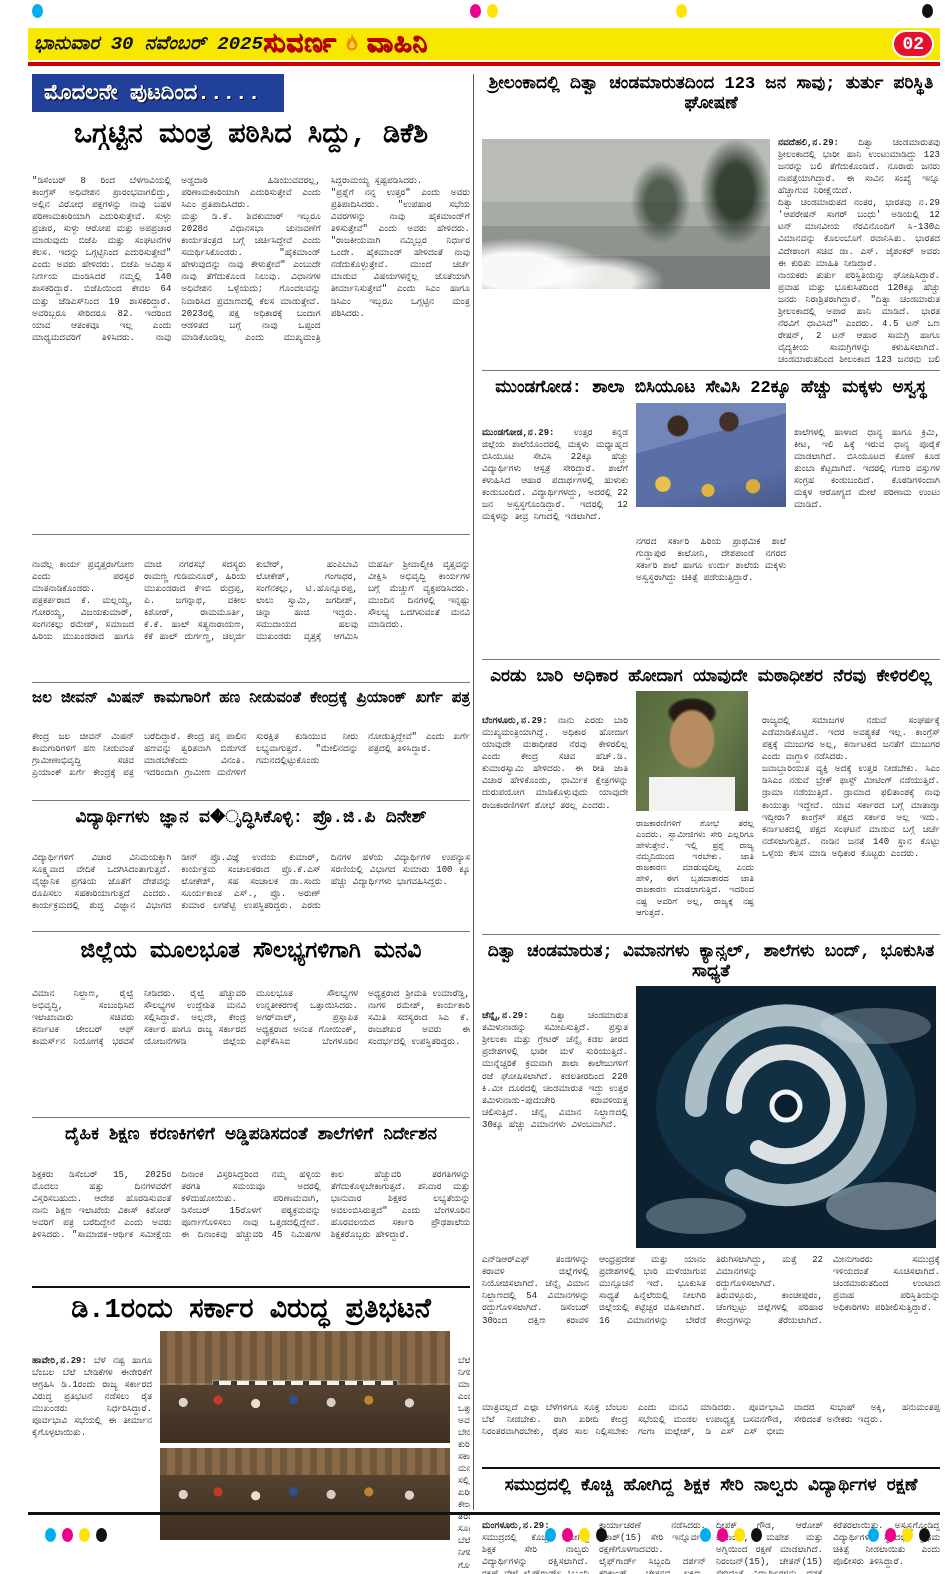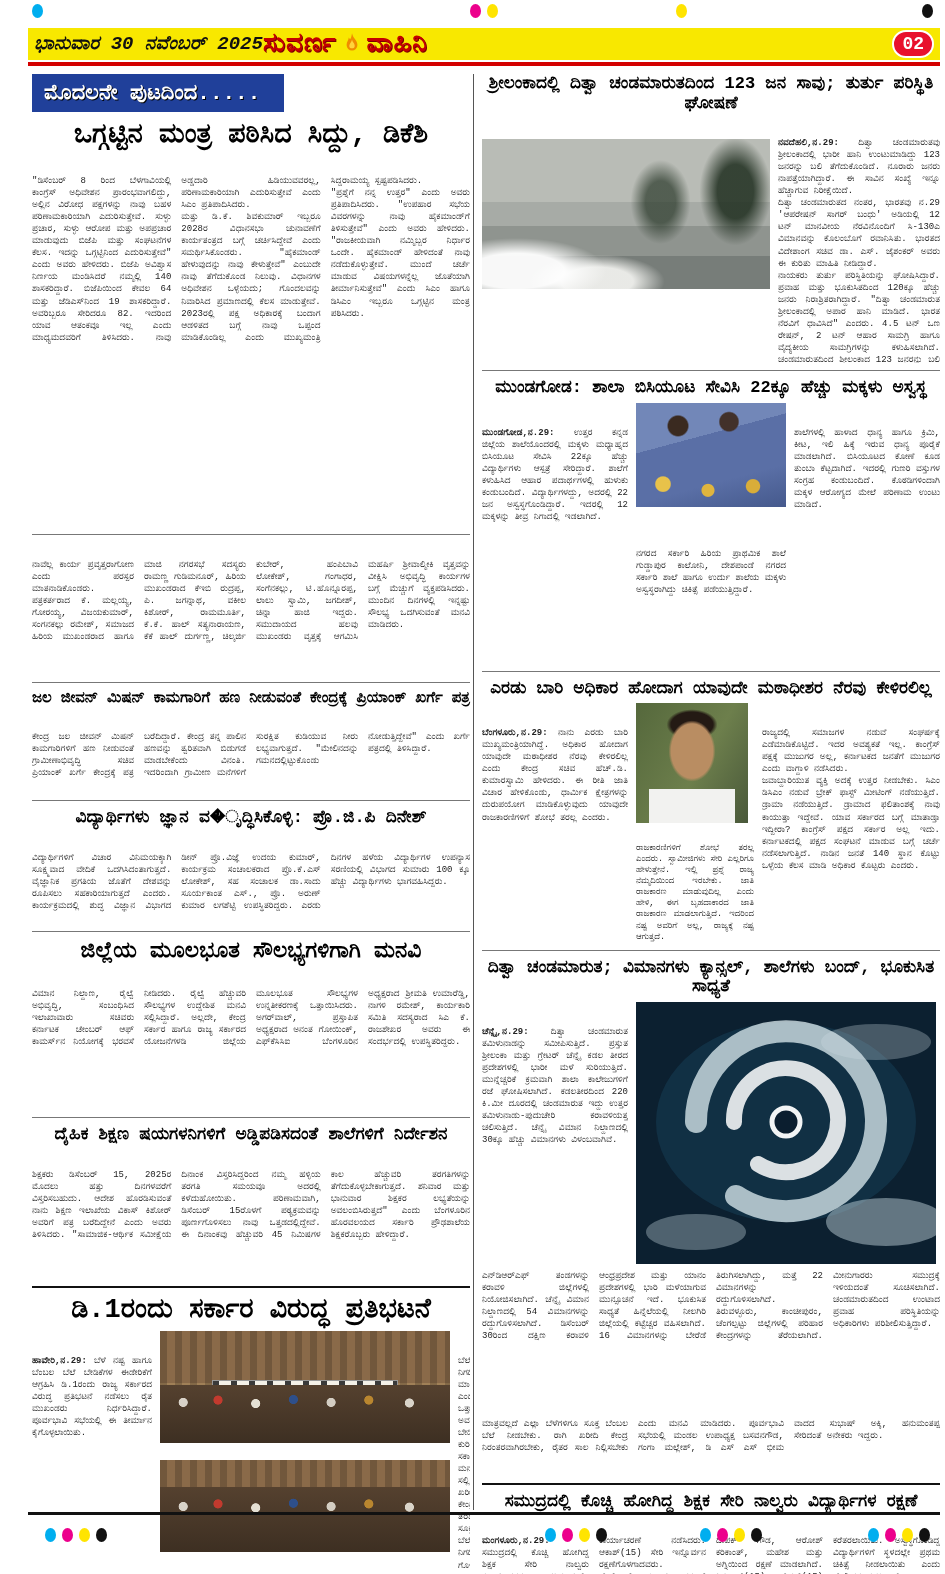--- a/index.html
+++ b/index.html
@@ -38,30 +38,30 @@
   .bottom-rule { position:absolute; left:28px; top:1512px; width:912px; height:3px; background:#111; }
   
   .blue-banner {
     background:#20409a; color:#fff; font-weight:bold; font-size:21px;
     padding:7px 12px; width:252px; margin-bottom:8px; text-shadow:1px 1px 0 #000;
   }
   .headline { font-weight:bold; color:#000; text-align:center; margin:6px 0 5px; line-height:1.15; }
   .h-xl { font-size:27px; }
   .h-lg { font-size:22px; }
   .h-md { font-size:17px; }
-  .h-sm { font-size:15px; text-align:center; }
+  .h-sm { font-size:15px; text-align:right; }
   .body-txt {
     font-size:9px; line-height:1.34; text-align:justify; color:#222;
     column-gap:10px; column-rule:none; white-space:pre-line; overflow:hidden;margin-top:24px;
   } .cols-3 { column-count:3; } .cols-4 { column-count:4; }
   .art-rule { border:0; border-top:1px solid #777; margin:7px 0; }
   .art-rule.heavy { border-top:2px solid #111; }
   .dateline { font-weight:bold; }
   .flexrow { display:flex; gap:8px; }
-  .flexcol { display:flex; flex-direction:column; gap:17px; }
+  .flexcol { display:flex; flex-direction:column; gap:5px; }
   
   .photo { position:relative; overflow:hidden; flex-shrink:0; }
   .photo.storm {
     float:left; width:288px; height:150px; margin:2px 8px 4px 0;
     background:
       radial-gradient(ellipse 60px 90px at 88% 35%, rgba(30,45,30,.85) 0 30%, transparent 60%),
       radial-gradient(ellipse 50px 70px at 62% 42%, rgba(40,55,40,.7) 0 30%, transparent 60%),
       radial-gradient(ellipse 120px 44px at 12% 88%, rgba(255,255,255,.95) 0 40%, transparent 75%),
       radial-gradient(ellipse 90px 36px at 40% 95%, rgba(245,245,242,.9) 0 40%, transparent 75%),
       linear-gradient(#b9bcb6 0 42%, #a7aba6 42% 58%, #8f948f 58% 78%, #777d79 78% 100%);
@@ -177,21 +177,21 @@
     </div>
     <hr class="art-rule">
 
     <div>
       <div class="headline h-lg">ಜಿಲ್ಲೆಯ ಮೂಲಭೂತ ಸೌಲಭ್ಯಗಳಿಗಾಗಿ ಮನವಿ</div>
       <div class="body-txt cols-4" style="height:122px">ವಿಮಾನ ನಿಲ್ದಾಣ, ರೈಲ್ವೆ ಅಭಿವೃದ್ಧಿ, ಸಂಬಂಧಿಸಿದ ಇಲಾಖಾವಾರು ಸಚಿವರು ಕರ್ನಾಟಕ ಚೇಂಬರ್ ಆಫ್ ಕಾಮರ್ಸ್‌ನ ನಿಯೋಗಕ್ಕೆ ಭರವಸೆ ನೀಡಿದರು. ರೈಲ್ವೆ ಹೆಚ್ಚುವರಿ ಸೌಲಭ್ಯಗಳ ಉದ್ದೇಶಿತ ಮನವಿ ಸಲ್ಲಿಸಿದ್ದಾರೆ. ಅಲ್ಲದೇ, ಕೇಂದ್ರ ಸರ್ಕಾರ ಹಾಗೂ ರಾಜ್ಯ ಸರ್ಕಾರದ ಯೋಜನೆಗಳಡಿ ಜಿಲ್ಲೆಯ ಮೂಲಭೂತ ಸೌಲಭ್ಯಗಳ ಉನ್ನತೀಕರಣಕ್ಕೆ ಒತ್ತಾಯಿಸಿದರು. ಅಗರ್‌ವಾಲ್, ಪ್ರಸ್ತಾಪಿತ ಅಧ್ಯಕ್ಷರಾದ ಅನಂತ ಗೋಯಿಂಕ್, ಎಫ್‌ಕೆಸಿಸಿಐ ಬೆಂಗಳೂರಿನ ಅಧ್ಯಕ್ಷರಾದ ಶ್ರೀಮತಿ ಉಮಾರೆಡ್ಡಿ, ನಾಗಳಿ ರಮೇಶ್, ಕಾರ್ಯಕಾರಿ ಸಮಿತಿ ಸದಸ್ಯರಾದ ಸಿಎ ಕೆ. ರಾಜಶೇಖರ ಅವರು ಈ ಸಂದರ್ಭದಲ್ಲಿ ಉಪಸ್ಥಿತರಿದ್ದರು.</div>
     </div>
     <hr class="art-rule">
 
     <div>
-      <div class="headline h-md">ದೈಹಿಕ ಶಿಕ್ಷಣ ಷಯಗಳನಿಗಳಿಗೆ ಅಡ್ಡಿಪಡಿಸದಂತೆ ಶಾಲೆಗಳಿಗೆ ನಿರ್ದೇಶನ</div>
+      <div class="headline h-md">ದೈಹಿಕ ಶಿಕ್ಷಣ ಕರಣಕಿಗಳಿಗೆ ಅಡ್ಡಿಪಡಿಸದಂತೆ ಶಾಲೆಗಳಿಗೆ ನಿರ್ದೇಶನ</div>
       <div class="body-txt cols-3" style="height:110px">ಶಿಕ್ಷಕರು ಡಿಸೆಂಬರ್ 15, 2025ರ ಮೊದಲು ಹತ್ತು ದಿನಗಳವರೆಗೆ ವಿಸ್ತರಿಸಬಹುದು. ಆದೇಶ ಹೊರಡಿಸುವಂತೆ ನಾನು ಶಿಕ್ಷಣ ಇಲಾಖೆಯ ವಿಕಾಸ್ ಕಿಶೋರ್ ಅವರಿಗೆ ಪತ್ರ ಬರೆದಿದ್ದೇನೆ ಎಂದು ಅವರು ತಿಳಿಸಿದರು. "ಸಾಮಾಜಿಕ-ಆರ್ಥಿಕ ಸಮೀಕ್ಷೆಯ ದಿನಾಂಕ ವಿಸ್ತರಿಸಿದ್ದರಿಂದ ನಮ್ಮ ಹಳ್ಳಿಯ ತರಗತಿ ಸಮಯವೂ ಅದರಲ್ಲಿ ಕಳೆದುಹೋಯಿತು. ಪರಿಣಾಮವಾಗಿ, ಡಿಸೆಂಬರ್ 15ರೊಳಗೆ ಪಠ್ಯಕ್ರಮವನ್ನು ಪೂರ್ಣಗೊಳಿಸಲು ನಾವು ಒತ್ತಡದಲ್ಲಿದ್ದೇವೆ. ಈ ದಿನಾಂಕವು ಹೆಚ್ಚುವರಿ 45 ನಿಮಿಷಗಳ ಕಾಲ ಹೆಚ್ಚುವರಿ ತರಗತಿಗಳನ್ನು ತೆಗೆದುಕೊಳ್ಳಬೇಕಾಗುತ್ತದೆ. ಶನಿವಾರ ಮತ್ತು ಭಾನುವಾರ ಶಿಕ್ಷಕರ ಲಭ್ಯತೆಯನ್ನು ಅವಲಂಬಿಸಿರುತ್ತದೆ" ಎಂದು ಬೆಂಗಳೂರಿನ ಹೊರವಲಯದ ಸರ್ಕಾರಿ ಪ್ರೌಢಶಾಲೆಯ ಶಿಕ್ಷಕರೊಬ್ಬರು ಹೇಳಿದ್ದಾರೆ.</div>
     </div>
     <hr class="art-rule heavy">
 
     <div>
       <div class="headline h-xl">ಡಿ.1ರಂದು ಸರ್ಕಾರ ವಿರುದ್ಧ ಪ್ರತಿಭಟನೆ</div>
       <div class="flexrow">
         <div style="width:120px" class="flexcol">
           <div class="body-txt" style="height:208px"><span class="dateline">ಹಾವೇರಿ,ನ.29:</span> <span>ಬೆಳೆ ನಷ್ಟ ಹಾಗೂ ಬೆಂಬಲ ಬೆಲೆ ಬೇಡಿಕೆಗಳ ಈಡೇರಿಕೆಗೆ ಆಗ್ರಹಿಸಿ ಡಿ.1ರಂದು ರಾಜ್ಯ ಸರ್ಕಾರದ ವಿರುದ್ಧ ಪ್ರತಿಭಟನೆ ನಡೆಸಲು ರೈತ ಮುಖಂಡರು ನಿರ್ಧರಿಸಿದ್ದಾರೆ. ಪೂರ್ವಭಾವಿ ಸಭೆಯಲ್ಲಿ ಈ ತೀರ್ಮಾನ ಕೈಗೊಳ್ಳಲಾಯಿತು.</span></div>
         </div>

